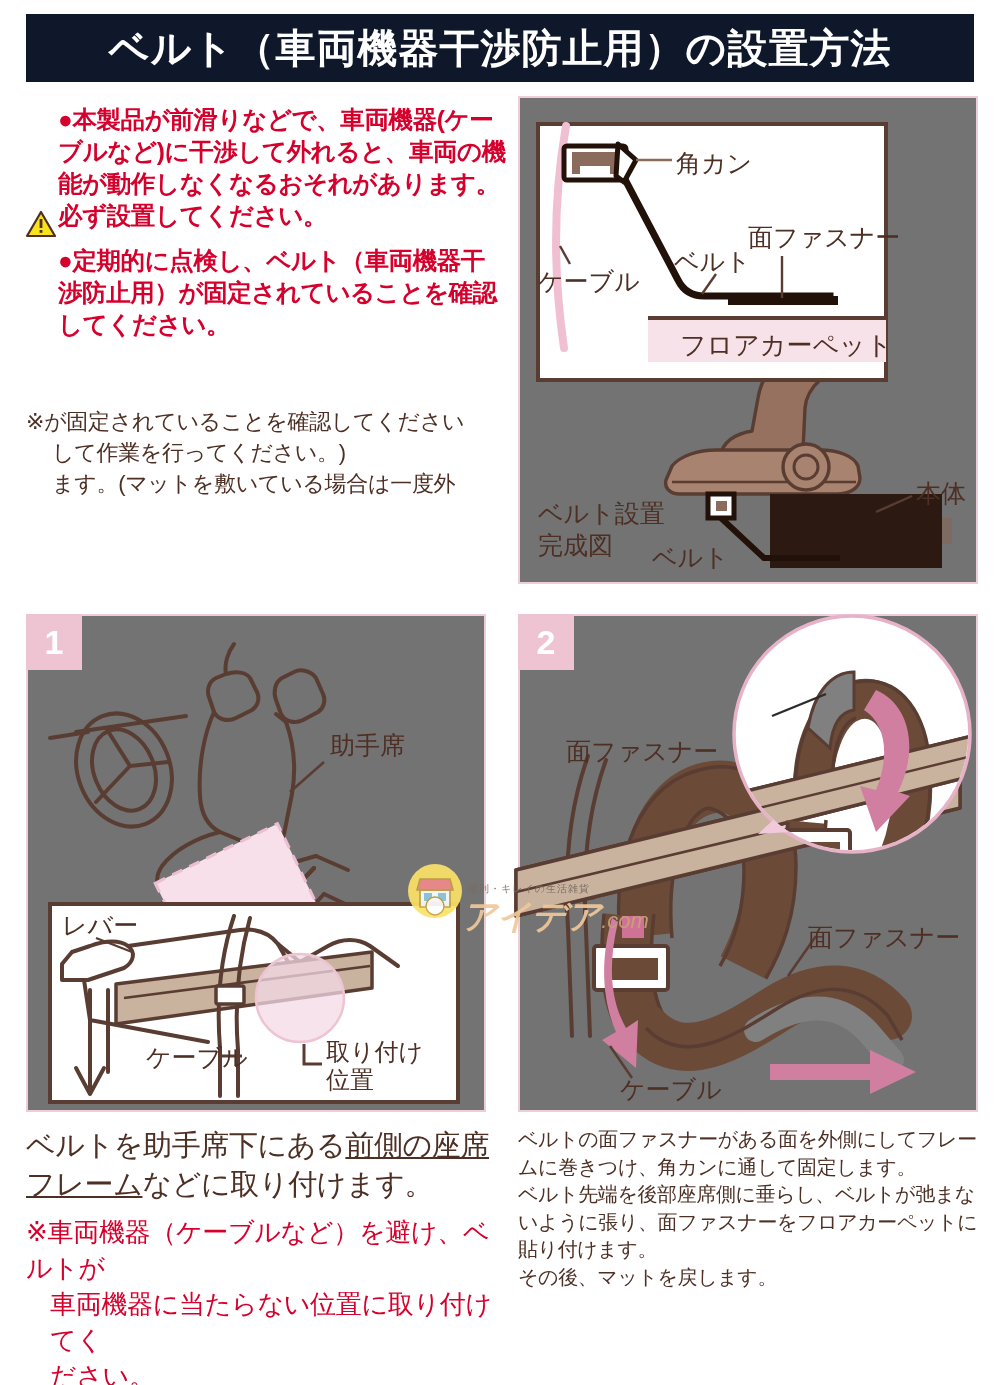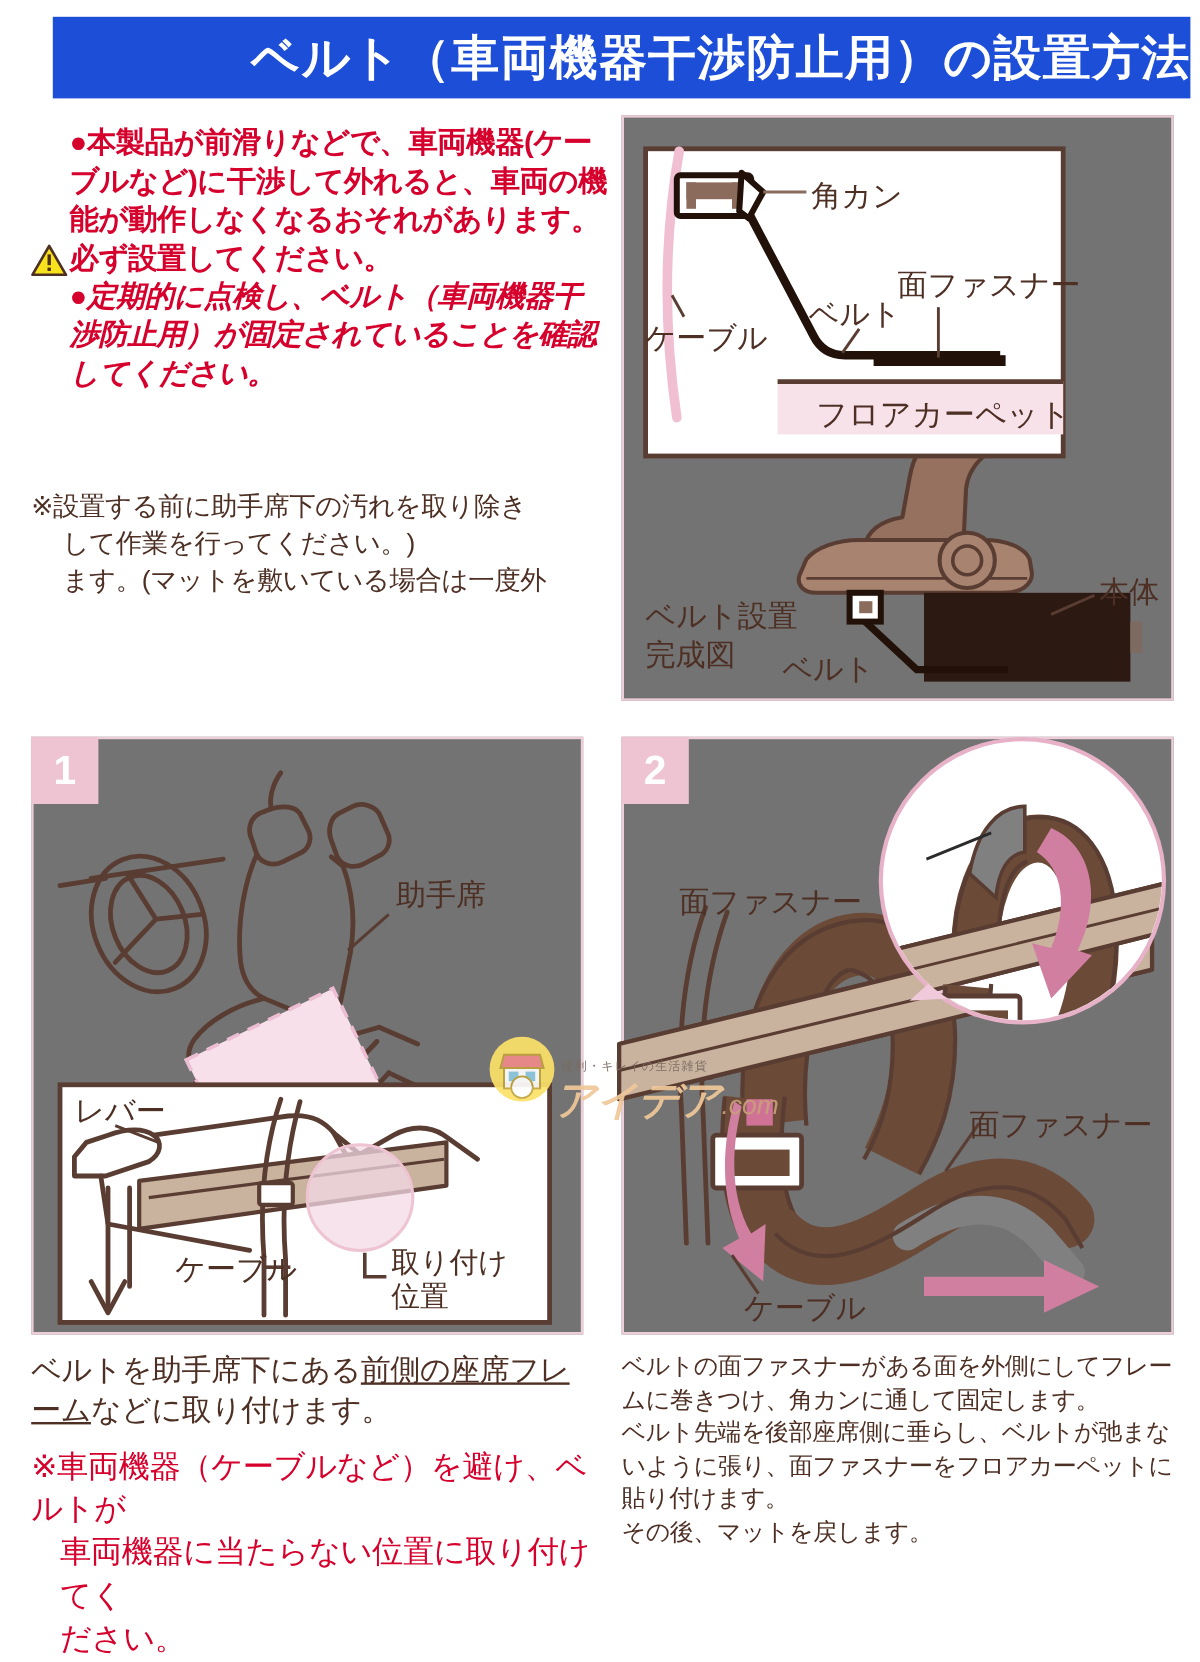--- a/index.html
+++ b/index.html
@@ -6,37 +6,37 @@
   body{
     width:1000px;height:1385px;background:#ffffff;
     font-family:"Liberation Sans","DejaVu Sans",sans-serif;
     position:relative;overflow:hidden;
     -webkit-font-smoothing:antialiased;
   }
   .page{position:relative;width:1000px;height:1385px;}
 
   
   .title-bar{
-    position:absolute;left:44px;top:14px;width:948px;height:68px;
-    background:#1d4ed8;display:flex;align-items:center;justify-content:flex-end;
+    position:absolute;left:26px;top:14px;width:948px;height:68px;
+    background:#0f172a;display:flex;align-items:center;justify-content:center;
   }
   .title-bar .t{
     color:#ffffff;font-size:40px;font-weight:bold;letter-spacing:1px;
     white-space:nowrap;
   }
 
   
   .warn{position:absolute;left:26px;top:104px;width:480px;}
   .warn-row{display:flex;align-items:center;}
   .tri{flex:0 0 auto;margin-top:3px;margin-right:2px;}
   .warn-text{
     color:#d6002d;font-weight:bold;font-size:24.5px;line-height:1.30;
     letter-spacing:-0.4px;
   }
-  .warn-text .b2{display:block;margin-top:1px;font-style:italic;}
+  .warn-text .b2{display:block;margin-top:14px;}
 
   .note{
     position:absolute;left:26px;top:406px;width:480px;
     color:#4d2f24;font-size:22px;line-height:1.42;letter-spacing:-0.3px;
   }
   .note .ln{display:block;}
   .note .ind{padding-left:26px;}
 
   
   .panel{position:absolute;border:2px solid #eccdd9;background:#737373;}
@@ -48,21 +48,21 @@
     position:absolute;left:-2px;top:-2px;width:56px;height:56px;
     background:#eec4d3;color:#ffffff;font-size:34px;font-weight:bold;
     display:flex;align-items:center;justify-content:center;line-height:1;
   }
 
   
   .cap{position:absolute;}
   .cap1{left:26px;top:1126px;width:470px;}
   .cap2{left:518px;top:1126px;width:466px;}
   .cap-main{
-    color:#4d2f24;font-size:25px;line-height:1.33;letter-spacing:-0.4px;
+    color:#4d2f24;font-size:29px;line-height:1.33;letter-spacing:-0.4px;
   }
   .cap-main u{text-decoration:underline;text-underline-offset:2px;}
   .cap-sub{
     margin-top:12px;color:#d6002d;font-size:26px;line-height:1.38;
     letter-spacing:-0.3px;
   }
   .cap-sub .ind{display:block;padding-left:24px;}
   .cap2 .cap-main{font-size:20px;line-height:1.38;}
 
   
@@ -101,21 +101,21 @@
         </svg>
       </span>
       <div class="warn-text">
         <span>●本製品が前滑りなどで、車両機器(ケーブルなど)に干渉して外れると、車両の機能が動作しなくなるおそれがあります。必ず設置してください。</span>
         <span class="b2">●定期的に点検し、ベルト（車両機器干渉防止用）が固定されていることを確認してください。</span>
       </div>
     </div>
   </div>
 
   <div class="note">
-    <span class="ln">※設置する前に助手席下の汚れを取り除き</span>
+    <span class="ln">※が固定されていることを確認してください</span>
     <span class="ln ind">して作業を行ってください。)</span>
     <span class="ln ind">ます。(マットを敷いている場合は一度外</span>
   </div>
 
   <div class="panel panel-top">
     <svg width="452" height="480" viewBox="0 0 452 480">
 
       <path d="M318 100 C330 94 345 98 347 112 L352 210 C353 226 346 238 336 246
                L300 282 C292 289 286 299 285 310 L283 352
                C316 356 330 362 334 372 L338 386 L206 386

